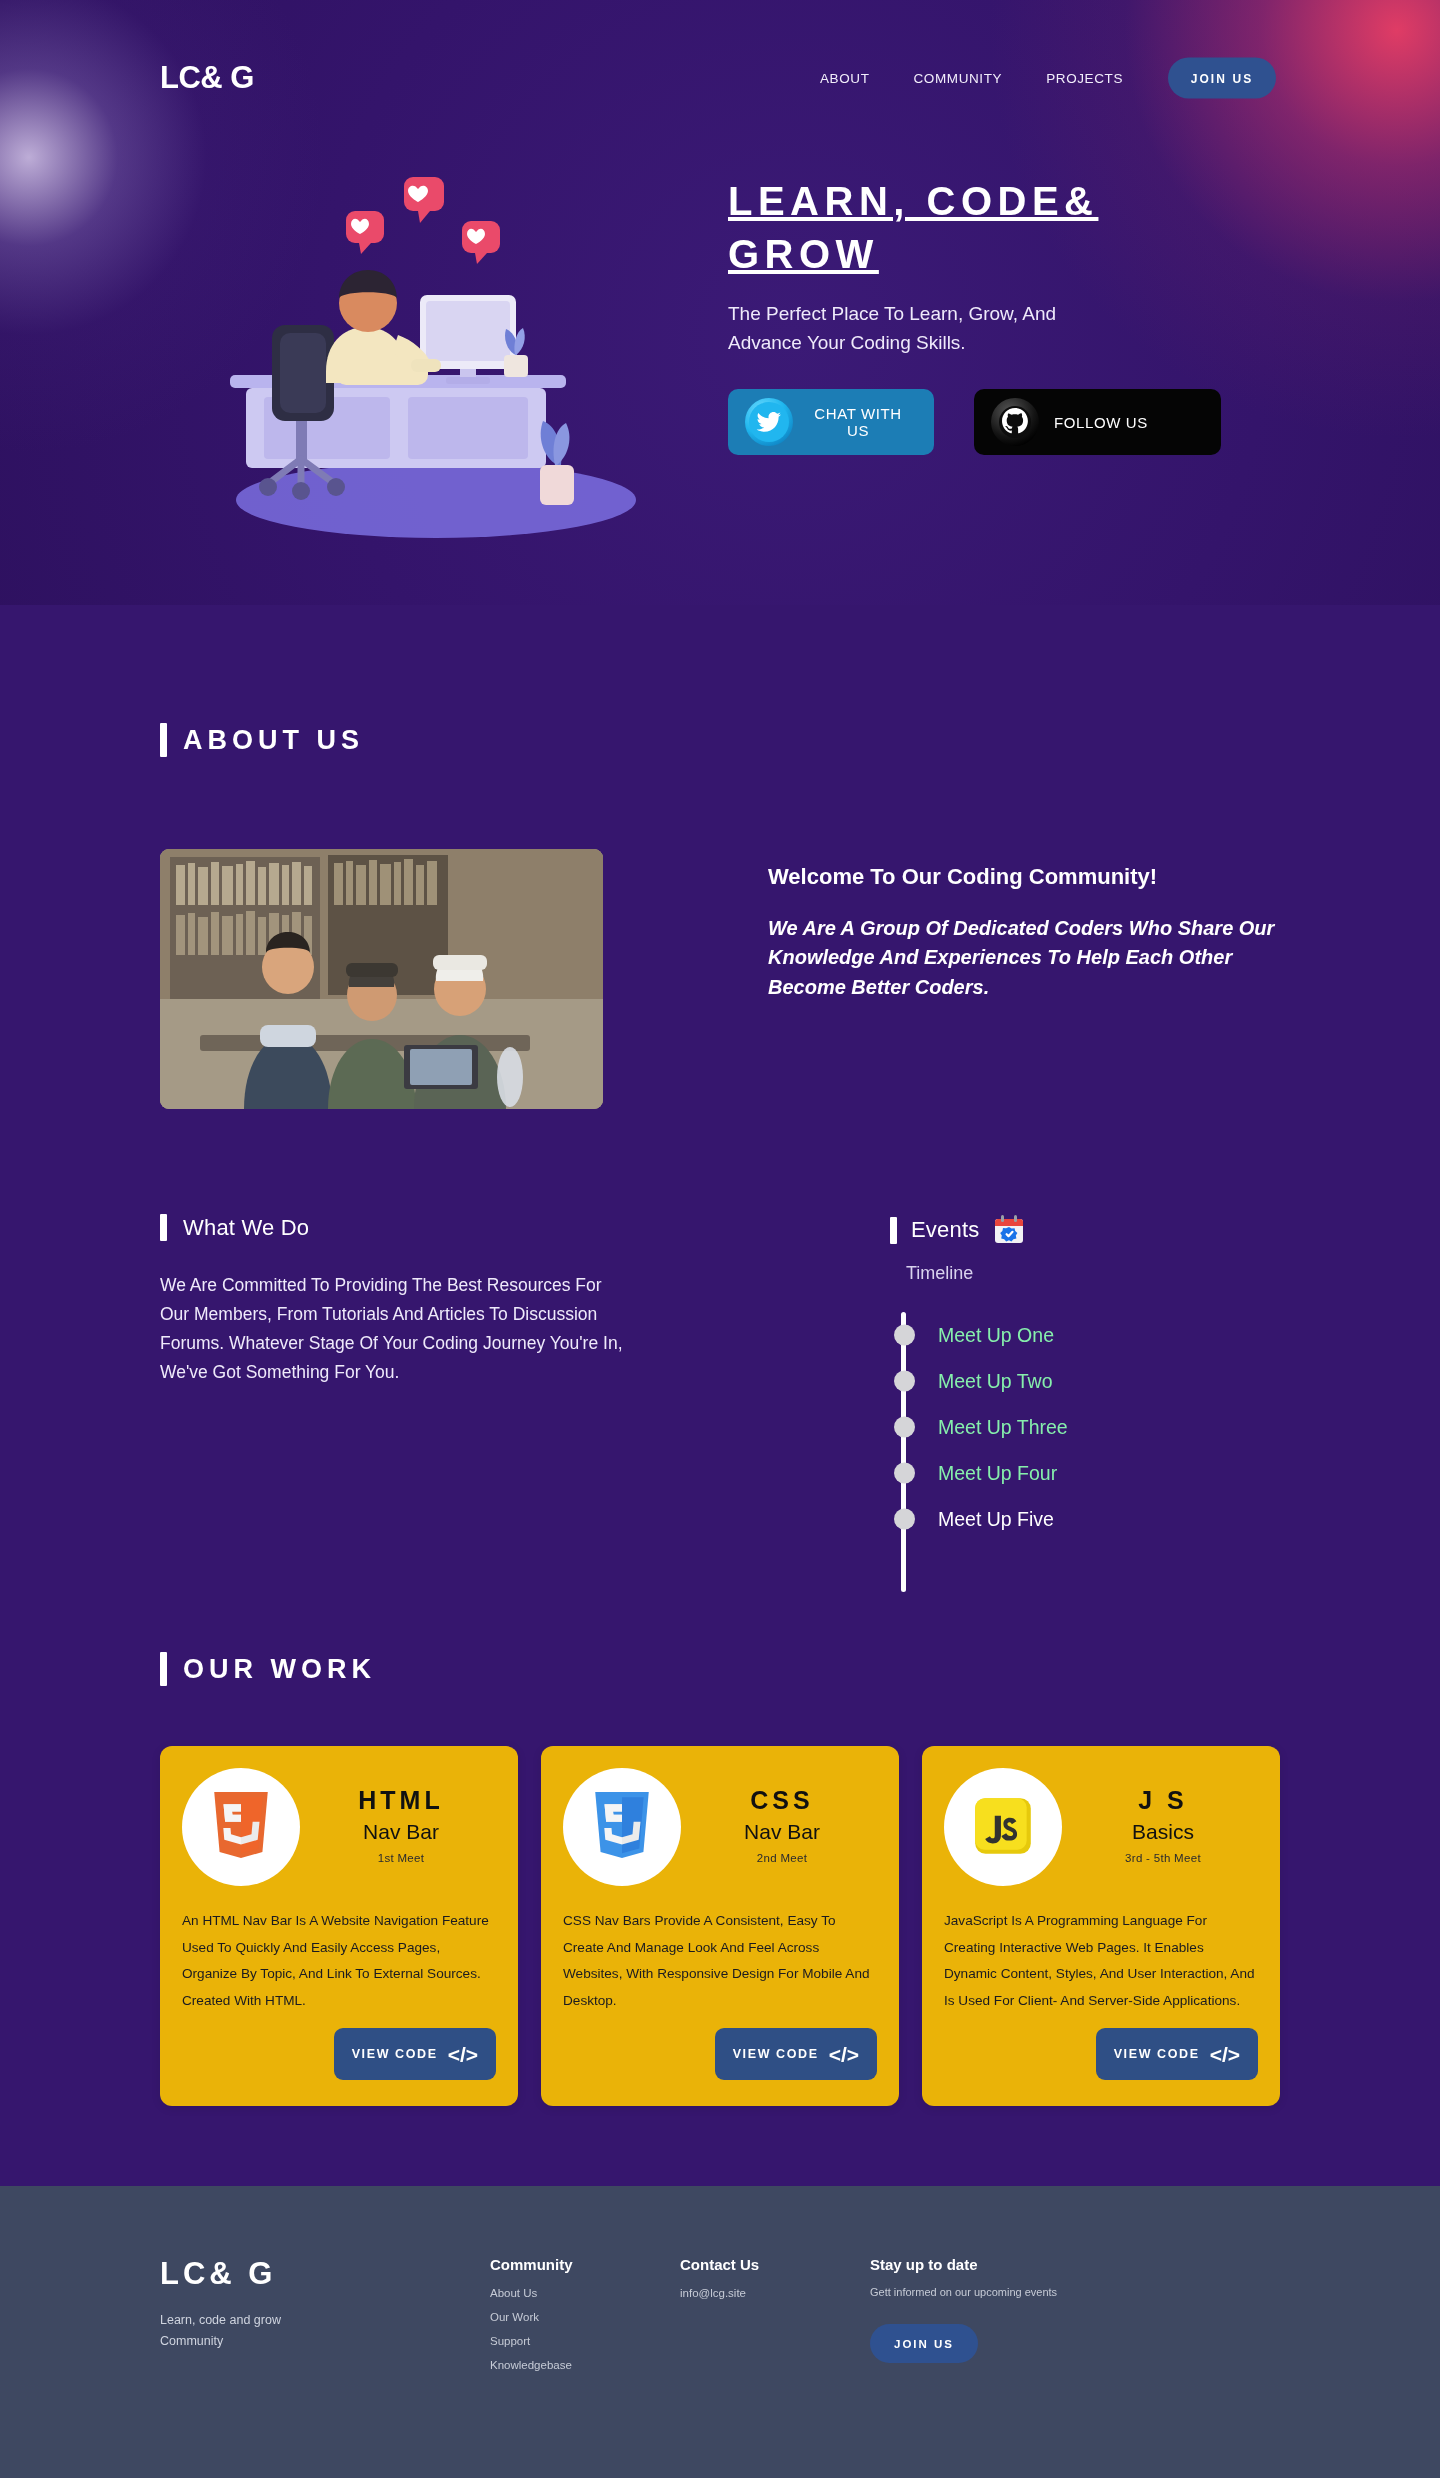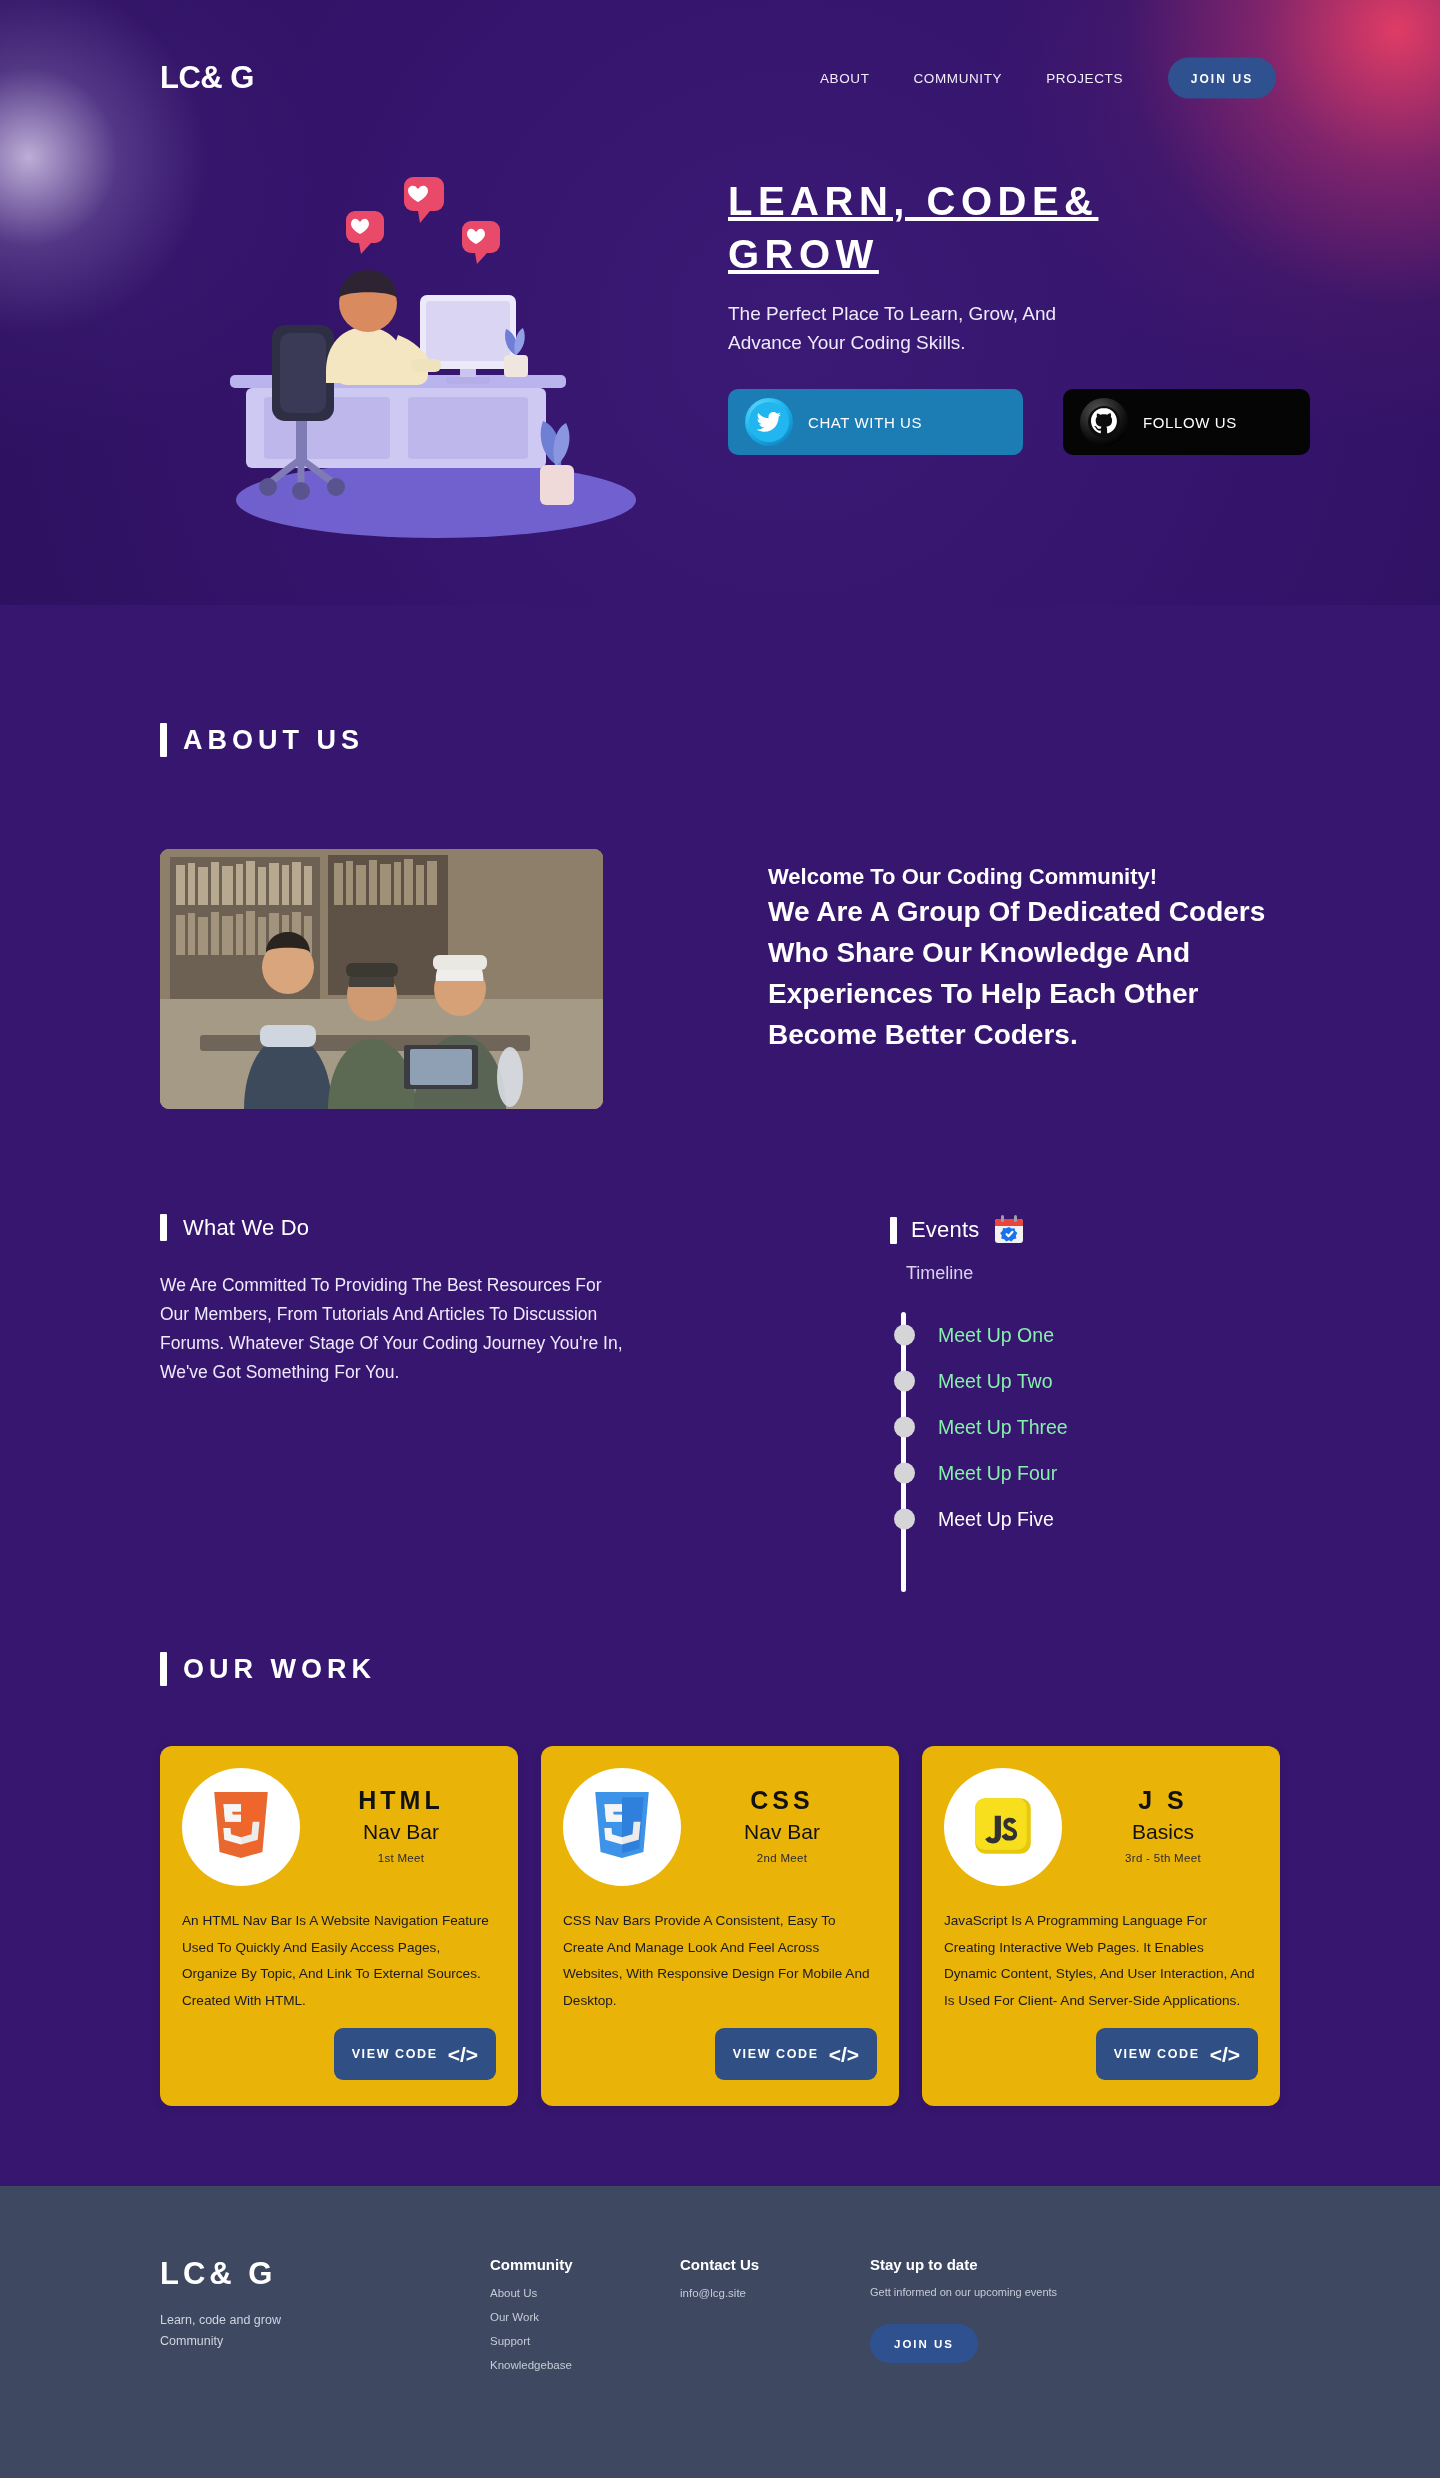--- a/index.html
+++ b/index.html
@@ -62,21 +62,21 @@
     margin-top: 18px; font-size: 19px; line-height: 1.55;
     color: #efeafb; font-weight: 400; max-width: 360px;
   }
   .hero-btns { margin-top: 32px; display: flex; gap: 40px; }
   .btn-social {
     height: 66px; border-radius: 10px; display: flex; align-items: center;
     gap: 14px; padding: 0 26px 0 16px; border: none; cursor: pointer;
     color: #fff; font-family: "Liberation Sans", sans-serif;
     font-size: 15px; letter-spacing: .6px;
   }
-  .btn-twitter { background: #1c7db5; width: 295px; }
+  .btn-twitter { background: #1c7db5; width: 206px; }
   .btn-github  { background: #050505; width: 247px; }
   .soc-ico { width: 50px; height: 50px; border-radius: 50%; flex: 0 0 50px; position: relative; }
   .soc-ico svg { position: absolute; inset: 0; width: 100%; height: 100%; }
 
   
   .section { width: 1440px; padding: 0 160px; }
   .sec-head {
     display: flex; align-items: center; gap: 16px;
   }
   .bar { width: 7px; height: 34px; background: #fff; border-radius: 1px; flex: 0 0 7px; }
@@ -88,21 +88,21 @@
 
   #about { padding-top: 118px; }
   .about-row { display: flex; gap: 0; margin-top: 92px; }
   .about-img {
     width: 443px; height: 260px; border-radius: 9px; overflow: hidden;
     flex: 0 0 443px; position: relative; background: #8d7f6d;
   }
   .about-img svg { width: 100%; height: 100%; display: block; }
   .about-text { margin-left: 165px; width: 545px; padding-top: 12px; }
   .about-h { font-size: 22px; font-weight: 700; line-height: 1.42; color: #fff; }
-  .about-p { font-size: 28px; font-weight: 700; line-height: 1.46; color: #fff; }
+  .about-p { margin-top: 22px; font-size: 20px; font-weight: 700; line-height: 1.46; color: #fff; font-style: italic; }
 
   .two-col { display: flex; margin-top: 105px; }
   .col-left { width: 470px; flex: 0 0 470px; }
   .col-right { margin-left: 260px; width: 420px; }
   .wwd-body {
     margin-top: 30px; font-size: 17.5px; line-height: 1.66; color: #efeafb; font-weight: 400;
   }
   .events-head { display: flex; align-items: center; gap: 14px; }
   .cal-ico { width: 32px; height: 32px; }
   .timeline-label { margin-top: 17px; margin-left: 16px; font-size: 18px; color: #d9d2ee; font-weight: 400; }

